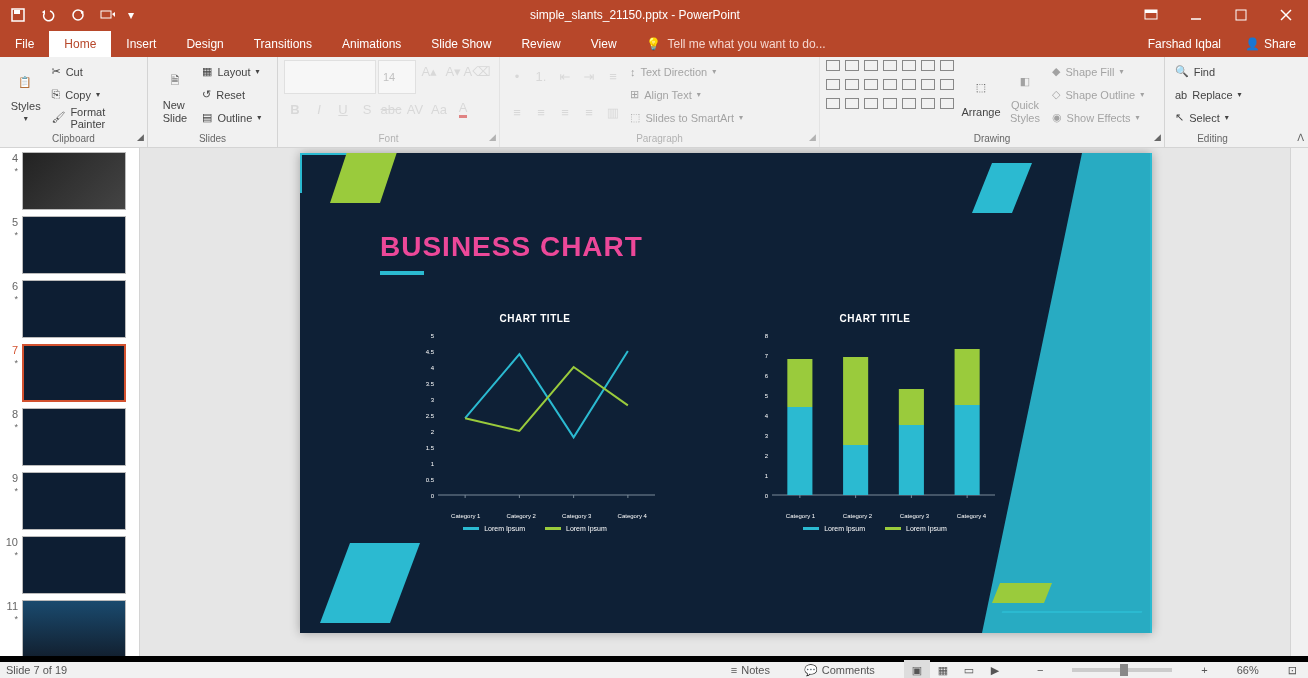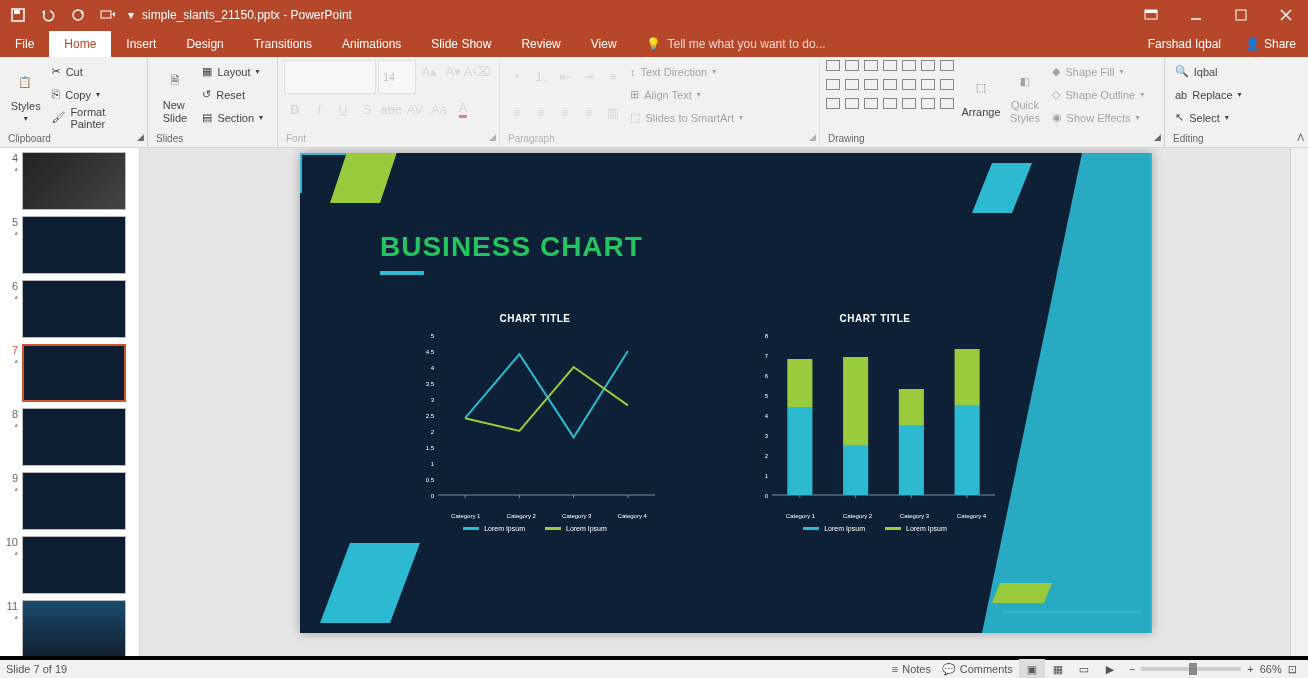--- a/index.html
+++ b/index.html
@@ -2,39 +2,39 @@
 <html><head>
 <meta charset="utf-8">
 <style>
 * { box-sizing: border-box; margin: 0; padding: 0; font-family: "Segoe UI", sans-serif; }
 body { background: #fff; width: 1308px; height: 678px; overflow: hidden; position: relative; }
 
 
 .titlebar { height: 29px; background: #b7472a; display: flex; align-items: center; color: #fff; font-size: 12px; }
 .titlebar .qat { display: flex; gap: 2px; padding: 0 4px; }
 .titlebar .qat .btn { width: 28px; height: 24px; display:flex; align-items:center; justify-content:center; cursor:pointer; }
-.titlebar .title { flex:1; }
+.titlebar .title { flex:1; text-align:center; }
 .titlebar .winbtns { display:flex; }
 .titlebar .winbtns .btn { width: 45px; height:29px; display:flex; align-items:center; justify-content:center; cursor:pointer; }
 
 
 .tabs { height: 28px; background: #b7472a; display:flex; align-items:flex-end; color:#fff; font-size:12px; }
 .tabs .tab { padding: 6px 15px; cursor:pointer; }
 .tabs .tab.file { background:#b7472a; }
 .tabs .tab.active { background:#fff; color:#b7472a; }
 .tabs .tellme { display:flex; align-items:center; gap:6px; padding:6px 15px; color:#f5d6cf; }
 .tabs .spacer { flex:1; }
 .tabs .user { padding:6px 12px; }
 .tabs .share { padding:6px 12px; display:flex; align-items:center; gap:4px; }
 
 
 .ribbon { height: 91px; background:#f1f1f1; border-bottom:1px solid #d4d4d4; display:flex; position:relative; }
 .group { border-right:1px solid #d4d4d4; display:flex; flex-direction:column; }
 .group-body { flex:1; display:flex; padding:3px 6px; gap:2px; }
-.group-label { font-size:10px; color:#666; padding:1px 8px 3px; position:relative; }
+.group-label { text-align:center; font-size:10px; color:#666; padding:1px 8px 3px; position:relative; }
 .group-label .dlg { position:absolute; right:3px; top:0; font-size:9px; color:#666; cursor:pointer; }
 .bigbtn { display:flex; flex-direction:column; align-items:center; justify-content:center; width:42px; font-size:11px; color:#444; cursor:pointer; gap:2px; }
 .bigbtn .ic { width:32px; height:32px; display:flex; align-items:center; justify-content:center; }
 .smallbtn { height:22px; display:flex; align-items:center; gap:5px; padding:0 4px; font-size:11px; color:#444; cursor:pointer; }
 .col { display:flex; flex-direction:column; justify-content:space-around; }
 .iconrow { display:flex; gap:2px; }
 .iconbtn { width:22px; height:22px; display:flex; align-items:center; justify-content:center; cursor:pointer; color:#bbb; font-size:13px; }
 .combo { height:34px; border:1px solid #ccc; background:#fff; font-size:11px; color:#888; padding:11px 4px; display:flex; align-items:center; }
 .shape-gallery { display:grid; grid-template-columns:repeat(7,18px); grid-template-rows:repeat(3,18px); gap:1px; }
 .shape-gallery .s { border:1px solid #888; width:14px; height:11px; }
@@ -50,32 +50,32 @@
 .thumb.active .mini { border:2px solid #d35230; }
 .thumb.active .num { color:#d35230; }
 .mini.img4 { background:linear-gradient(135deg,#222 0%,#444 100%); }
 .mini.img11 { background:linear-gradient(180deg,#1a4a6e 0%,#122030 100%); }
 
 .editarea { flex:1; position:relative; overflow:hidden; }
 .vscroll { width:18px; background:#f1f1f1; border-left:1px solid #d4d4d4; }
 
 .slide { position:absolute; left:160px; top:5px; width:852px; height:480px; background:#0e2036; box-shadow:0 0 10px rgba(0,0,0,.3); overflow:hidden; }
 .slide .accent { position:absolute; }
-.slide .title { position:absolute; left:80px; top:78px; color:#22c55e; font-size:28px; font-weight:800; letter-spacing:1px; font-family:"Arial Narrow","Segoe UI",sans-serif; }
+.slide .title { position:absolute; left:80px; top:78px; color:#ec4899; font-size:28px; font-weight:800; letter-spacing:1px; font-family:"Arial Narrow","Segoe UI",sans-serif; }
 .slide .title-under { position:absolute; left:80px; top:118px; width:44px; height:4px; background:#2bbad1; }
 .chart { position:absolute; color:#fff; font-size:9px; }
 .chart .ct { text-align:center; font-weight:700; letter-spacing:.5px; margin-bottom:6px; font-size:10px; }
 .chart svg { display:block; }
 .legend { display:flex; justify-content:center; gap:20px; margin-top:6px; font-size:7px; }
 .legend .item { display:flex; align-items:center; gap:5px; }
 .legend .sw { width:16px; height:3px; }
 .xlabels { display:flex; justify-content:space-around; font-size:6px; margin-top:3px; }
 
 
-.status { position:absolute; left:0; right:0; bottom:0; height:22px; background:#f1f1f1; border-top:4px solid #000000; display:flex; align-items:center; font-size:11px; color:#555; padding:0 6px; gap:1px; }
+.status { position:absolute; left:0; right:0; bottom:0; height:22px; background:#f1f1f1; border-top:6px solid #000000; display:flex; align-items:center; font-size:11px; color:#555; padding:0 6px; gap:24px; }
 .status .spacer { flex:1; }
 .status .btn { display:flex; align-items:center; gap:4px; cursor:pointer; padding:0 5px; }
 .status .views { display:flex; gap:0; }
 .status .views .v { width:26px; height:20px; display:flex; align-items:center; justify-content:center; cursor:pointer; border:1px solid transparent; }
 .status .views .v.active { background:#ddd; }
 .slider { width:100px; height:4px; background:#ccc; position:relative; }
 .slider .h { position:absolute; width:8px; height:12px; background:#888; top:-4px; left:48px; }
 
 .dim { opacity:.45; }
 </style>
@@ -199,21 +199,21 @@
             <span>▦</span>
             <span>Layout</span>
             <span style="font-size:8px">▾</span>
           </div>
         <div class="smallbtn">
             <span>↺</span>
             <span>Reset</span>
           </div>
         <div class="smallbtn">
             <span>▤</span>
-            <span>Section</span>
+            <span>Outline</span>
             <span style="font-size:8px">▾</span>
           </div>
       </div>
     </div>
     <div class="group-label"><span>Slides</span></div>
   </div>
 
   <div class="group dim" style="width:222px">
     <div class="group-body" style="flex-direction:column;gap:4px">
       <div class="iconrow">
@@ -339,21 +339,21 @@
       </div>
     </div>
     <div class="group-label"><span>Drawing</span><span class="dlg">◢</span></div>
   </div>
 
   <div class="group" style="width:95px;border-right:none">
     <div class="group-body">
       <div class="col">
         <div class="smallbtn">
             <span>🔍</span>
-            <span>Iqbal</span>
+            <span>Find</span>
           </div>
         <div class="smallbtn">
             <span>ab</span>
             <span>Replace</span>
             <span style="font-size:8px">▾</span>
           </div>
         <div class="smallbtn">
             <span>↖</span>
             <span>Select</span>
             <span style="font-size:8px">▾</span>

